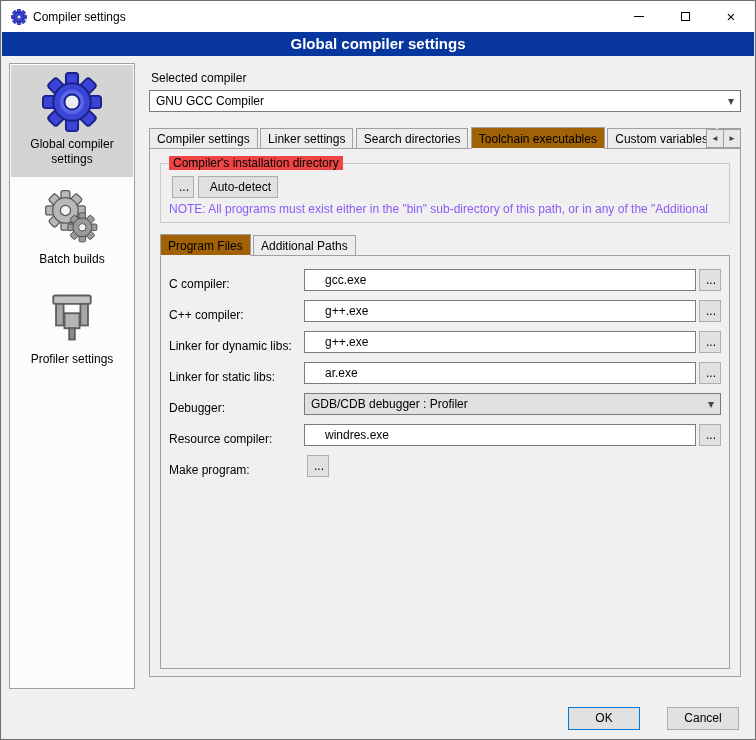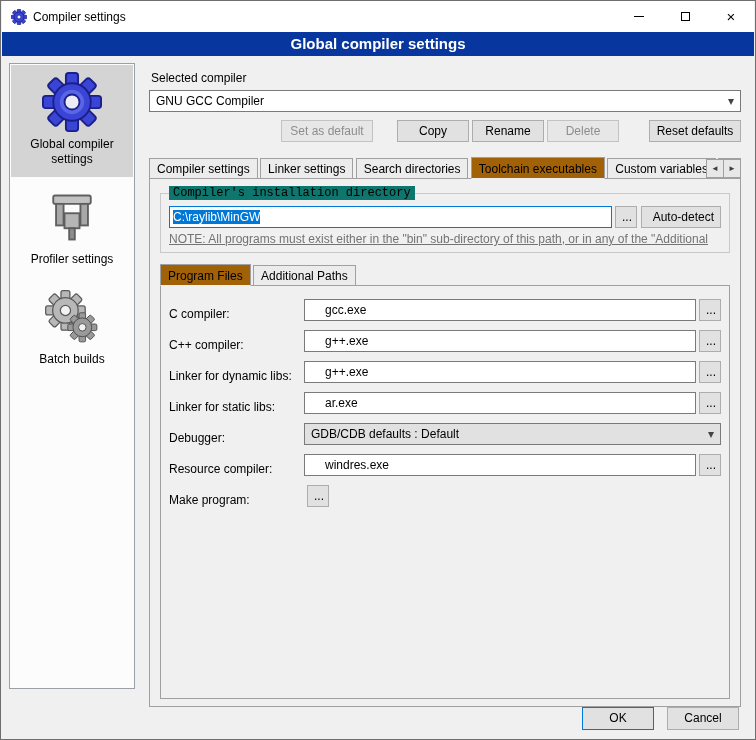--- a/index.html
+++ b/index.html
@@ -49,39 +49,39 @@
   .tabs-row { position:relative; margin-top:15px; height:22px; overflow:hidden; padding-right:38px; white-space:nowrap; }
   .tab { display:inline-block; height:21px; line-height:20px; padding:0 7px; border:1px solid #a0a0a0; background:#ececec; margin-right:-1px; vertical-align:bottom; }
   .tab.active { background:#a16207; height:22px; line-height:22px; border-bottom:1px solid #f0f0f0; position:relative; z-index:3; }
   .tab-arrows { position:absolute; right:0; top:2px; display:flex; z-index:4; }
   .tab-arrow { width:18px; height:19px; border:1px solid #a0a0a0; background:#e8e8e8; font-size:8px; text-align:center; line-height:17px; color:#404040; margin-left:-1px; }
 
   .panel { border:1px solid #a0a0a0; background:#f0f0f0; height:529px; margin-top:-1px; position:relative; z-index:1; overflow:hidden; }
 
   
   .groupbox { position:relative; margin:14px 10px 0; border:1px solid #c9c9c9; padding:12px 8px 6px; }
-  .groupbox-title { position:absolute; top:-8px; left:8px; background:#0f766e; padding:0 4px;font-family:Liberation Mono, monospace; }
+  .groupbox-title { position:absolute; top:-8px; left:8px; background:#ef4444; padding:0 4px; }
   .dir-row { display:flex; height:22px; }
   .path-input { flex:1; height:22px; border:1px solid #0078d7; background:#fff; line-height:20px; padding:0 3px; white-space:nowrap; overflow:hidden; }
   .path-input .sel { background:#0078d7; color:#fff; }
   .browse-btn { width:22px; margin-left:3px; }
   .autodetect-btn { width:80px; margin-left:4px;text-align:right; }
-  .note { color:#737373; margin-top:4px; white-space:nowrap; overflow:hidden;text-decoration:underline; }
+  .note { color:#8b5cf6; margin-top:4px; white-space:nowrap; overflow:hidden; }
 
   
   .inner-tabs { margin:11px 10px 0; height:22px; position:relative; }
   .inner-panel { border:1px solid #a0a0a0; background:#f0f0f0; margin:-1px 10px 0; height:414px; position:relative; z-index:1; padding-top:4px; }
 
   .form-row { display:flex; align-items:flex-end; height:22px; margin:9px 8px 0; }
   .form-label { width:135px; }
   .text-input { flex:1; height:22px; border:1px solid #7a7a7a; background:#fff; font-family:"Liberation Sans", sans-serif; font-size:12px; padding:0 20px; }
   .select { flex:1; position:relative; height:22px; border:1px solid #7a7a7a; background:#e1e1e1; line-height:20px; padding:0 20px 0 6px; }
 
   
-  .footer { position:absolute; right:16px; bottom:9px; display:flex; gap:13px; }
+  .footer { position:absolute; right:16px; bottom:9px; display:flex; gap:27px; }
   .footer .btn { width:72px; height:23px; line-height:21px; }
   .btn-ok { border-color:#0078d7; }
 </style>
 </head>
 <body>
 
 <div class="window">
 
   <div class="titlebar">
     <svg class="app-icon" viewBox="0 0 64 64">
@@ -133,33 +133,20 @@
             <circle r="13" fill="#5a66e8" stroke="none"></circle>
           </g>
           <circle r="8" fill="#ececf4" stroke="#1a1f8a" stroke-width="2"></circle>
         </g>
       </svg>
       <span class="side-label">Global compiler settings</span>
     </div>
 
     <div class="side-item">
       <svg class="icon-lg" viewBox="0 0 64 64">
-        <g stroke="#5f5f5f" stroke-width="2">
-          <rect x="12" y="9" width="40" height="9" fill="#c2c2c2" rx="2"></rect>
-          <rect x="15" y="18" width="8" height="23" fill="#a8a8a8"></rect>
-          <rect x="41" y="18" width="8" height="23" fill="#a8a8a8"></rect>
-          <rect x="24" y="28" width="16" height="16" fill="#b6b6b6"></rect>
-          <rect x="29" y="44" width="6" height="12" fill="#8d8d8d"></rect>
-        </g>
-      </svg>
-      <span class="side-label">Profiler settings</span>
-    </div>
-
-    <div class="side-item">
-      <svg class="icon-lg" viewBox="0 0 64 64">
         <g transform="translate(25,25) scale(0.68)">
           <g fill="#b8b8b8" stroke="#5a5a5a" stroke-width="2">
             <rect x="-7" y="-31" width="14" height="15" rx="3"></rect>
             <rect x="-7" y="-31" width="14" height="15" rx="3" transform="rotate(45)"></rect>
             <rect x="-7" y="-31" width="14" height="15" rx="3" transform="rotate(90)"></rect>
             <rect x="-7" y="-31" width="14" height="15" rx="3" transform="rotate(135)"></rect>
             <rect x="-7" y="-31" width="14" height="15" rx="3" transform="rotate(180)"></rect>
             <rect x="-7" y="-31" width="14" height="15" rx="3" transform="rotate(225)"></rect>
             <rect x="-7" y="-31" width="14" height="15" rx="3" transform="rotate(270)"></rect>
             <rect x="-7" y="-31" width="14" height="15" rx="3" transform="rotate(315)"></rect>
@@ -177,59 +164,62 @@
             <rect x="-7" y="-31" width="14" height="15" rx="3" transform="rotate(225)"></rect>
             <rect x="-7" y="-31" width="14" height="15" rx="3" transform="rotate(270)"></rect>
             <rect x="-7" y="-31" width="14" height="15" rx="3" transform="rotate(315)"></rect>
             <circle r="20"></circle>
           </g>
           <circle r="8" fill="#f2f2f2" stroke="#4c4c4c" stroke-width="2"></circle>
         </g>
       </svg>
       <span class="side-label">Batch builds</span>
     </div>
+
+    <div class="side-item">
+      <svg class="icon-lg" viewBox="0 0 64 64">
+        <g stroke="#5f5f5f" stroke-width="2">
+          <rect x="12" y="9" width="40" height="9" fill="#c2c2c2" rx="2"></rect>
+          <rect x="15" y="18" width="8" height="23" fill="#a8a8a8"></rect>
+          <rect x="41" y="18" width="8" height="23" fill="#a8a8a8"></rect>
+          <rect x="24" y="28" width="16" height="16" fill="#b6b6b6"></rect>
+          <rect x="29" y="44" width="6" height="12" fill="#8d8d8d"></rect>
+        </g>
+      </svg>
+      <span class="side-label">Profiler settings</span>
+    </div>
   </div>
 
   <div class="main">
     <div class="field-label">Selected compiler</div>
 
     <div class="combo">
       <span>GNU GCC Compiler</span>
       <span class="arrow">▾</span>
     </div>
 
-    <div class="btn-row">
-      <button class="btn btn-setdef disabled">Set as default</button>
-      <button class="btn btn-copy">Copy</button>
-      <button class="btn btn-rename">Rename</button>
-      <button class="btn btn-delete disabled">Delete</button>
-      <button class="btn btn-reset">Reset defaults</button>
-    </div>
 
     <div class="tabs-row">
       <span class="tab">Compiler settings</span>
       <span class="tab">Linker settings</span>
       <span class="tab">Search directories</span>
       <span class="tab active">Toolchain executables</span>
       <span class="tab">Custom variables</span>
       <span class="tab">Buil</span>
       <span class="tab-arrows">
         <span class="tab-arrow">◄</span>
         <span class="tab-arrow">►</span>
       </span>
     </div>
 
     <div class="panel">
 
       <div class="groupbox">
         <span class="groupbox-title">Compiler's installation directory</span>
         <div class="dir-row">
-          <div class="path-input">
-            <span class="sel">C:\raylib\MinGW</span>
-          </div>
           <button class="btn browse-btn">...</button>
           <button class="btn autodetect-btn">Auto-detect</button>
         </div>
         <div class="note">NOTE: All programs must exist either in the "bin" sub-directory of this path, or in any of the "Additional</div>
       </div>
 
       <div class="inner-tabs">
         <span class="tab active">Program Files</span>
         <span class="tab">Additional Paths</span>
       </div>
@@ -256,21 +246,21 @@
 
         <div class="form-row">
           <span class="form-label">Linker for static libs:</span>
           <input class="text-input" value="ar.exe" style="">
           <button class="btn browse-btn">...</button>
         </div>
 
         <div class="form-row">
           <span class="form-label">Debugger:</span>
           <div class="select">
-            <span>GDB/CDB defaults : Default</span>
+            <span>GDB/CDB debugger : Profiler</span>
             <span class="arrow" style="position:absolute;right:6px;top:0;color:#444;">▾</span>
           </div>
         </div>
 
         <div class="form-row">
           <span class="form-label">Resource compiler:</span>
           <input class="text-input" value="windres.exe" style="">
           <button class="btn browse-btn">...</button>
         </div>
 

